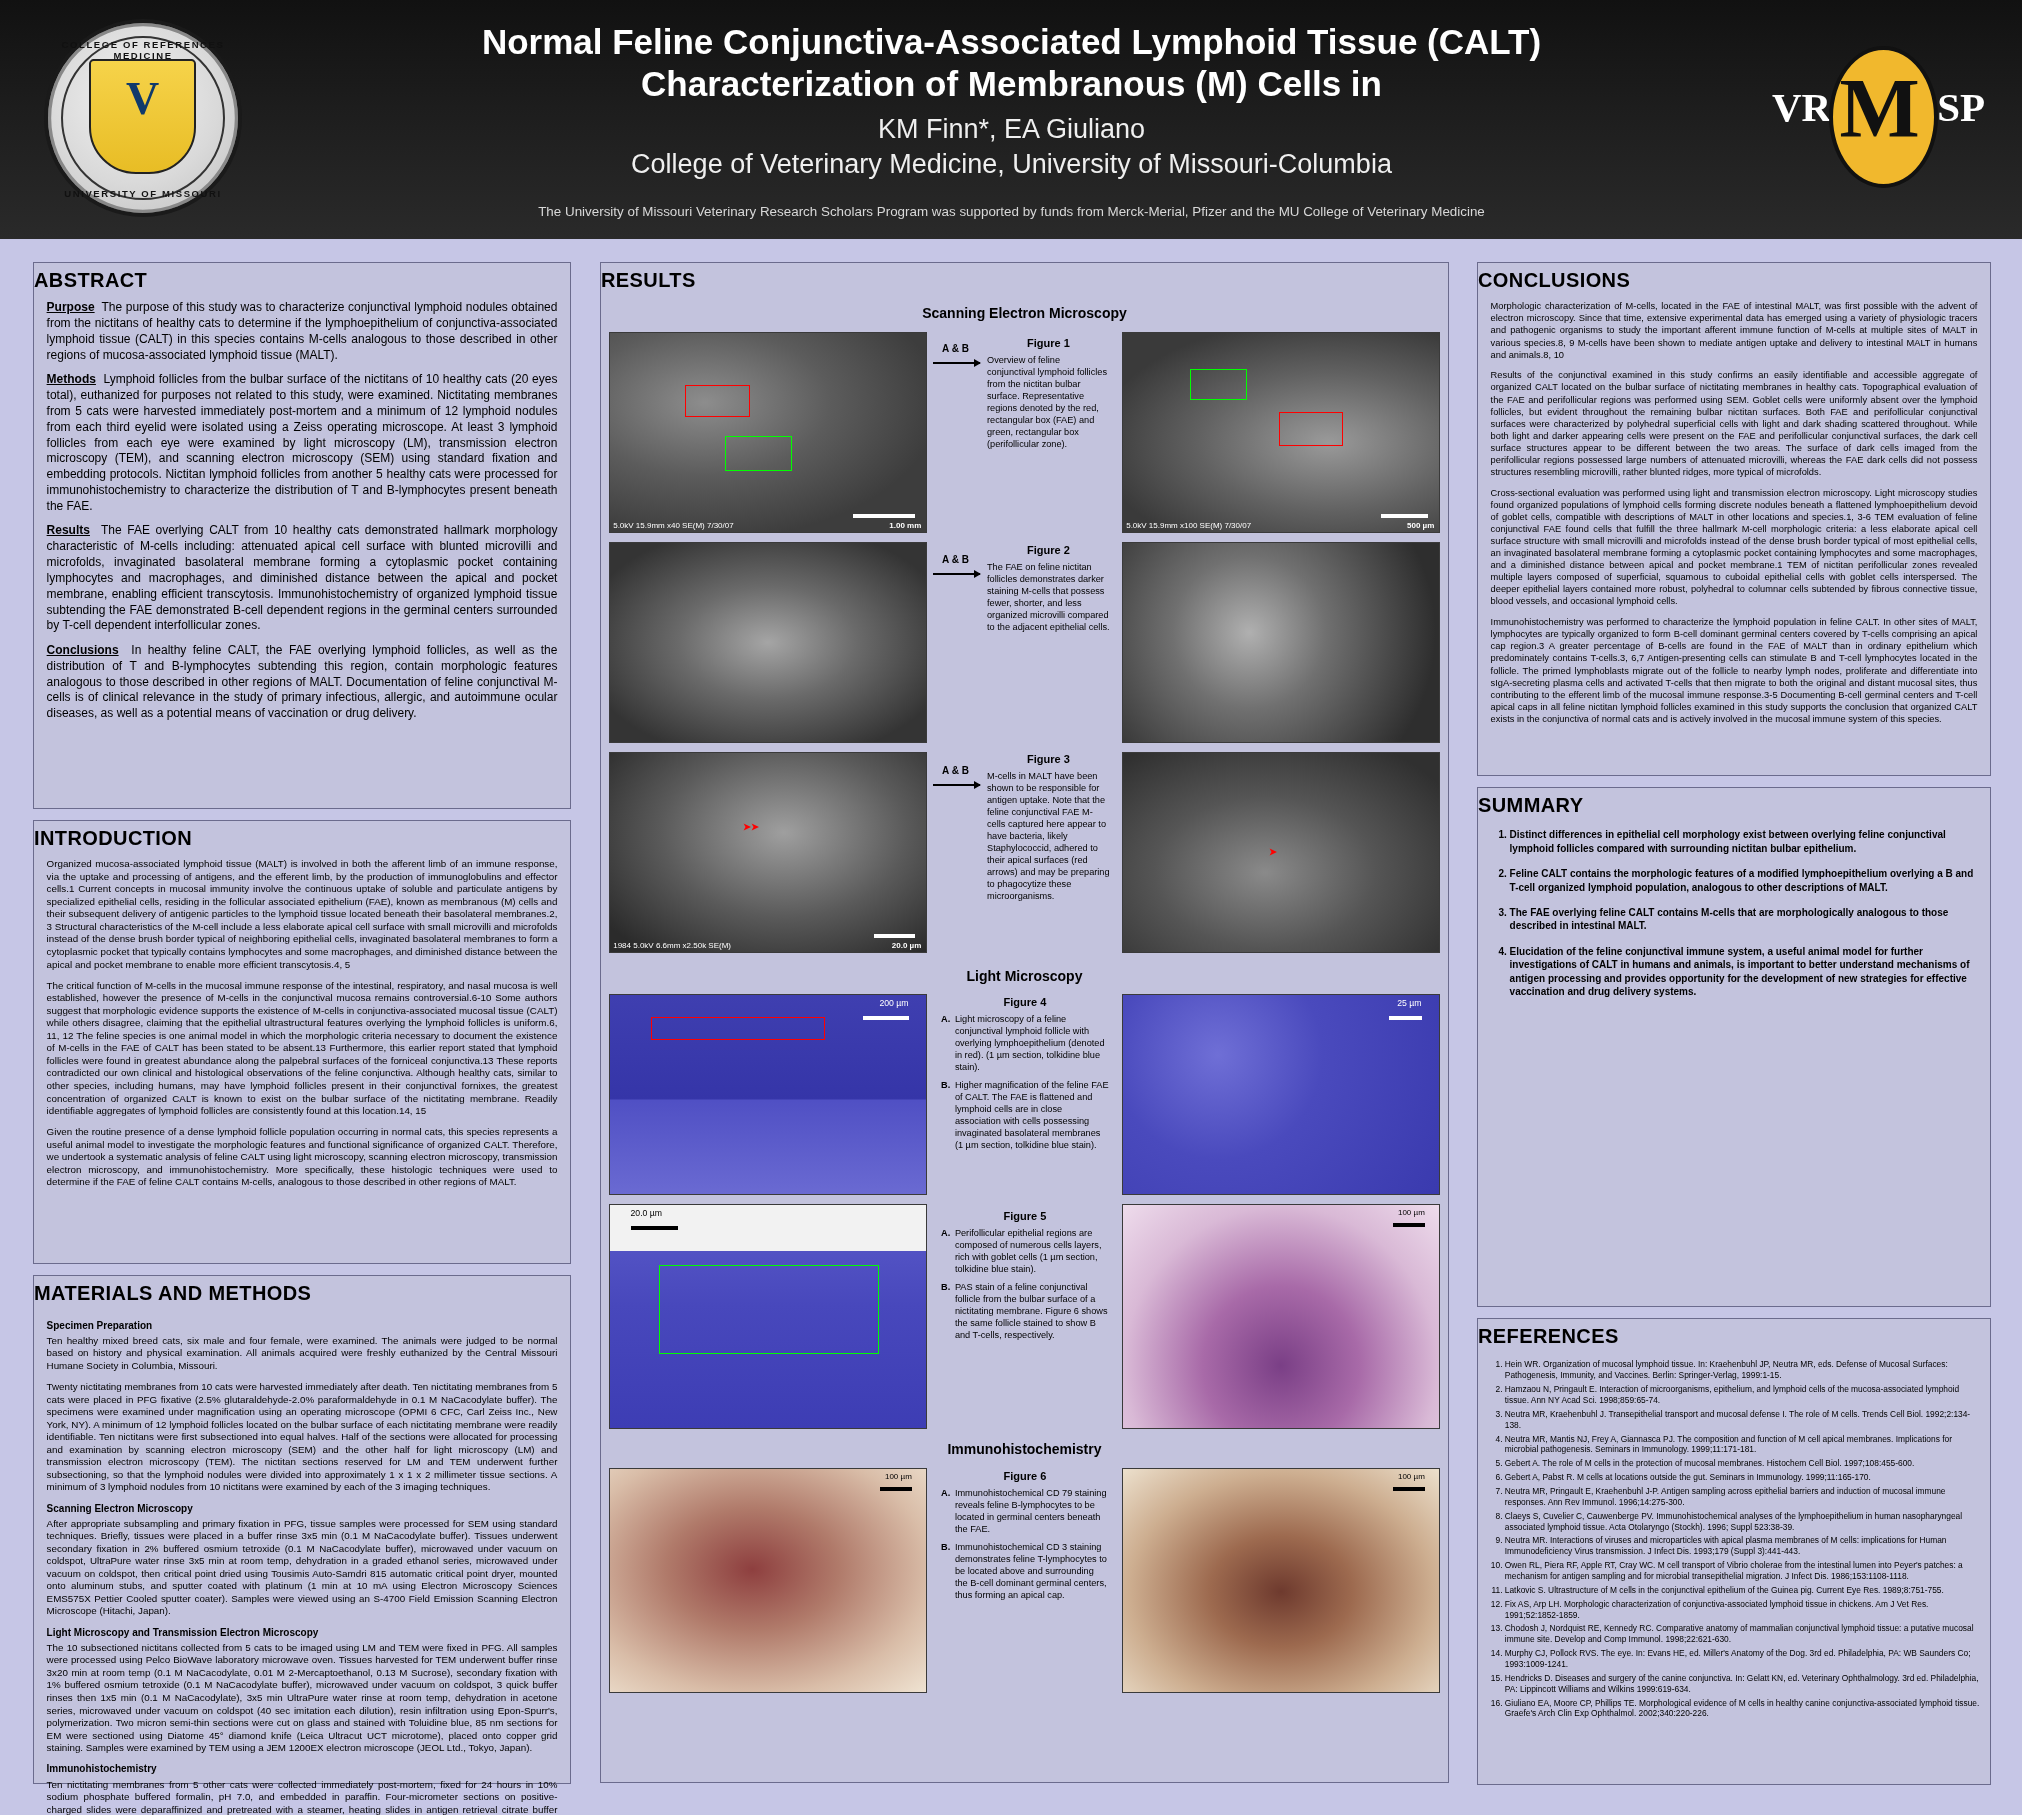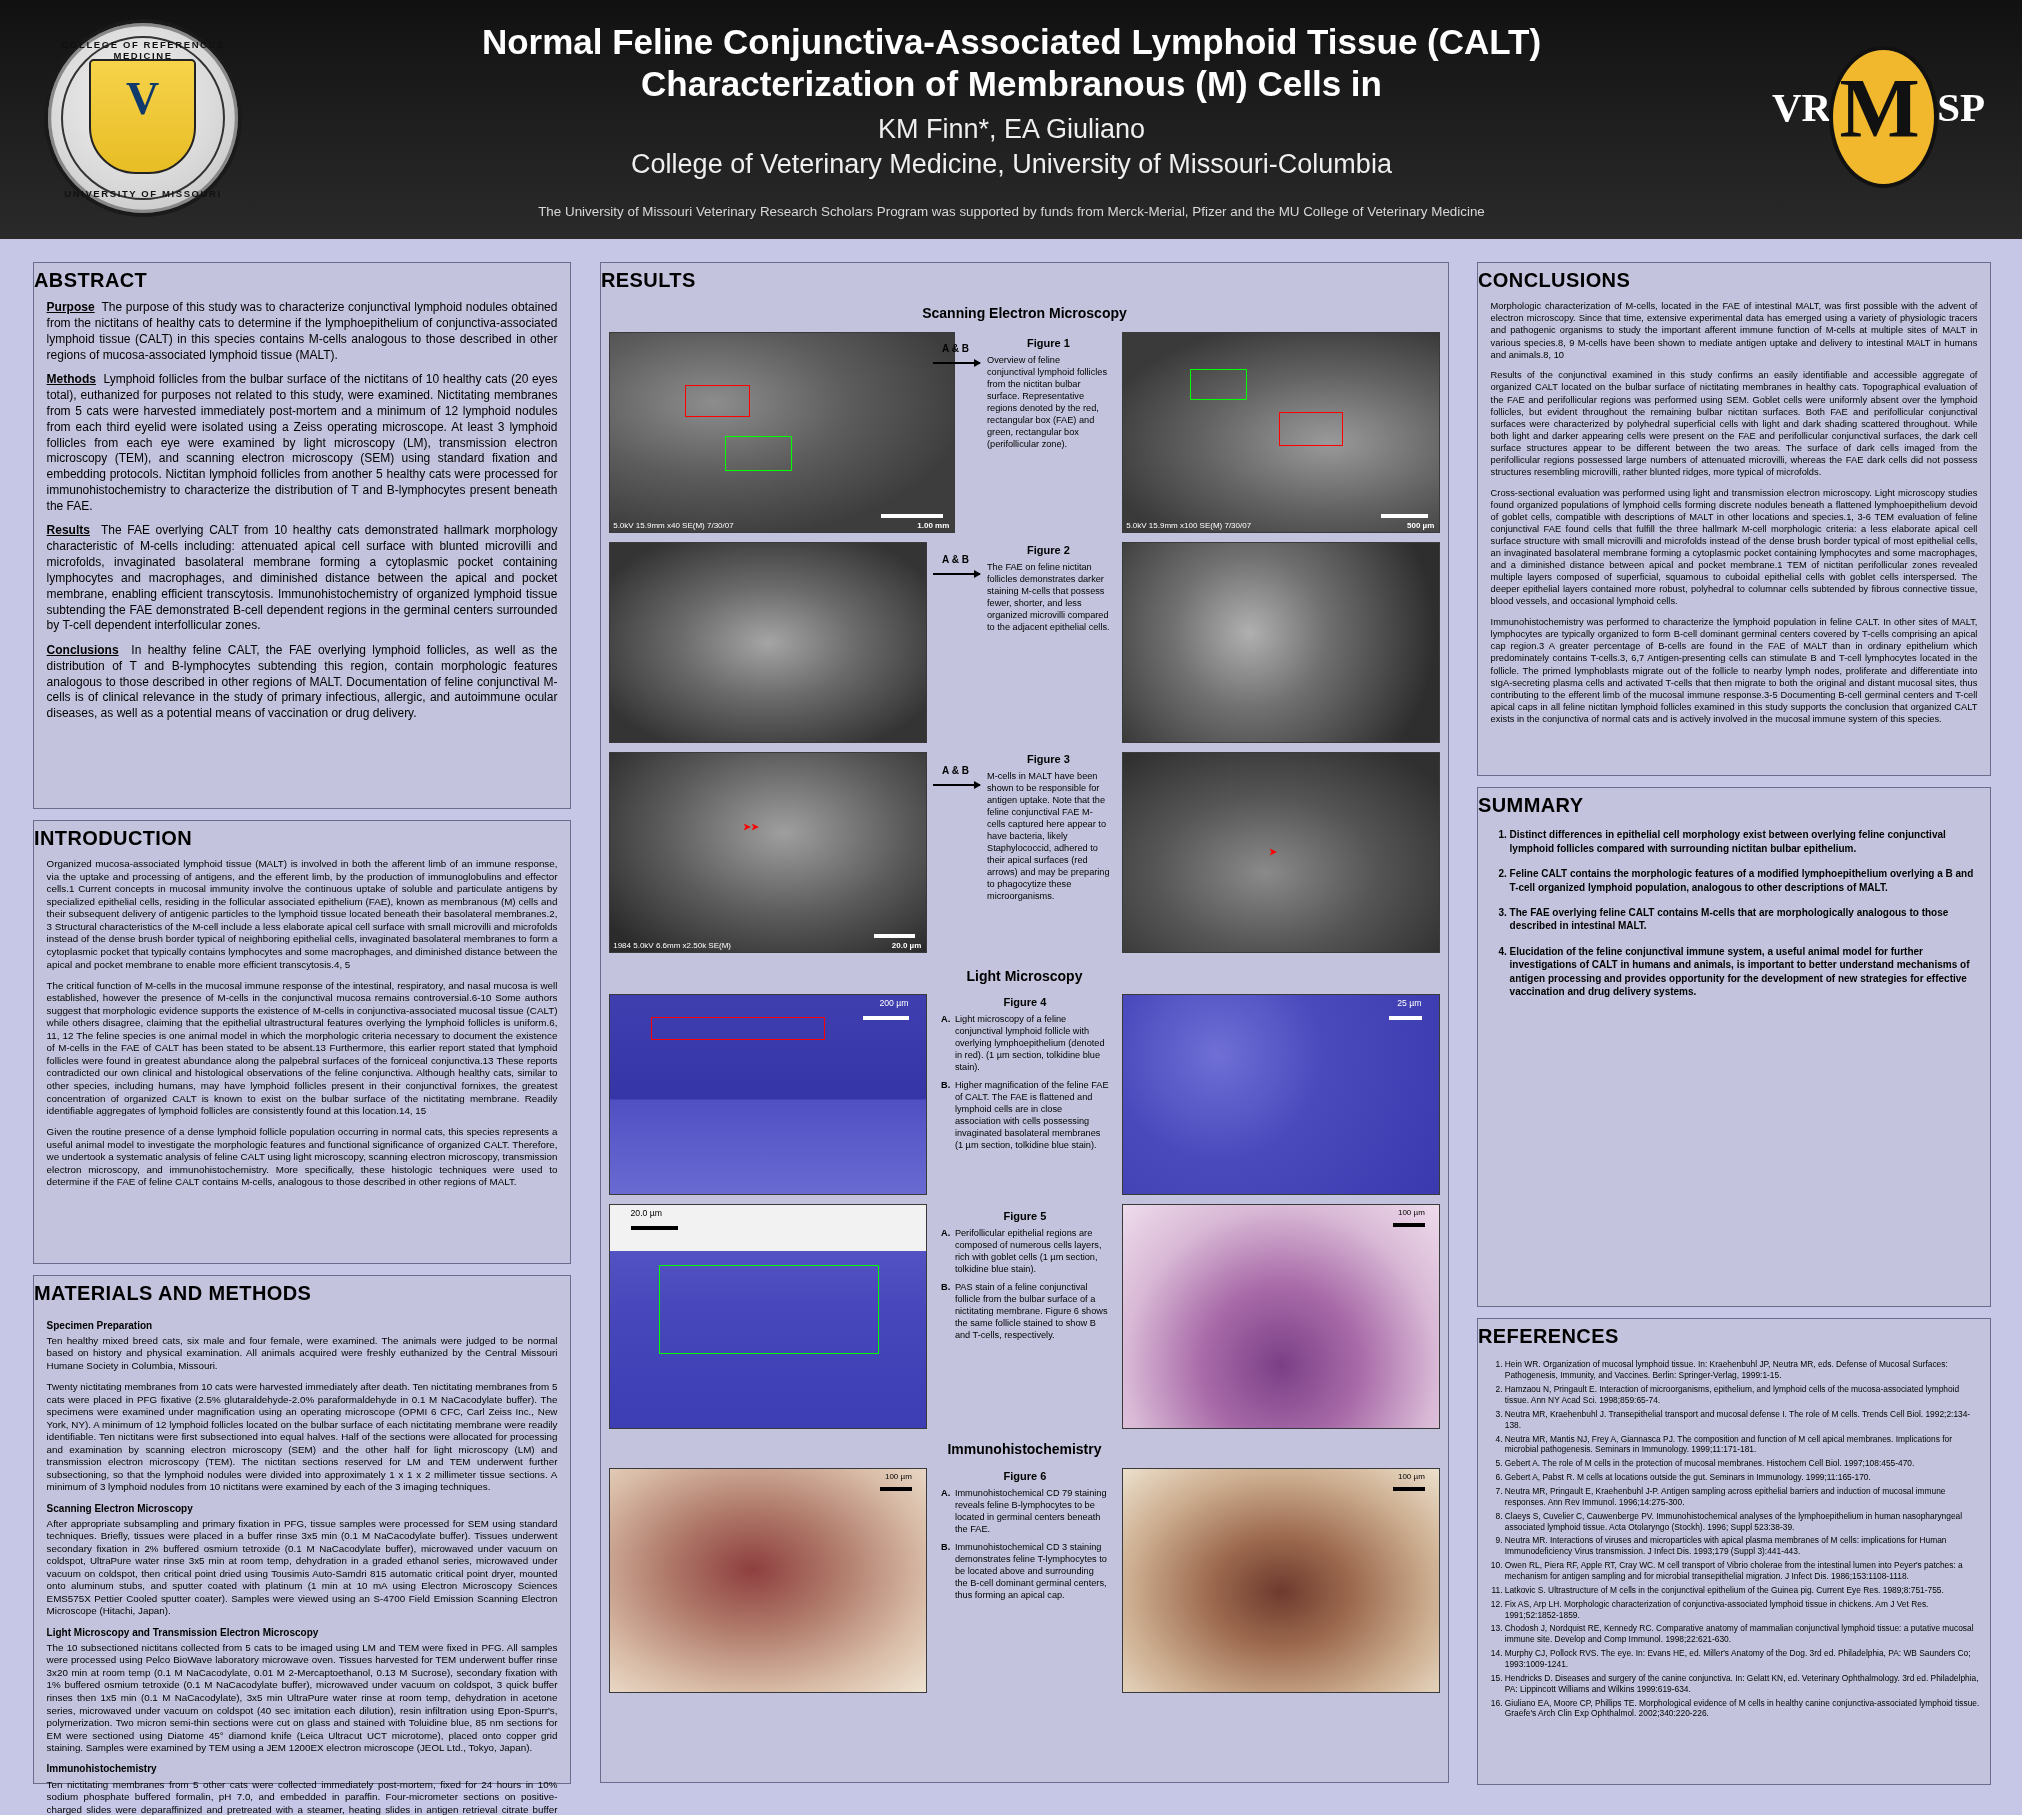--- a/index.html
+++ b/index.html
@@ -88,21 +88,21 @@
   .scalebar{position:absolute;height:4px;background:#fff;}
   .sem-meta{position:absolute;left:3.2px;bottom:2.4px;color:#fff;font-size:8px;
     font-family:"Liberation Sans",sans-serif;}
   .sem-meta2{position:absolute;right:4.7px;bottom:2.4px;color:#fff;font-size:8px;font-weight:bold;}
   .roi{position:absolute;border:1.6px solid #f00;}
   .roi.green{border-color:#0f0;}
 
   
   .sem1{background:
      radial-gradient(ellipse at 30% 35%, #8d8d8d 0%, #5c5c5c 40%, #3d3d3d 75%),
-     repeating-linear-gradient(115deg, rgba(255,255,255,.07) 0 2.4px, rgba(0,0,0,.09) 2.4px 5.5px); padding-left: 28px;}
+     repeating-linear-gradient(115deg, rgba(255,255,255,.07) 0 2.4px, rgba(0,0,0,.09) 2.4px 5.5px);}
   .sem2{background:
      radial-gradient(ellipse at 65% 55%, #9a9a9a 0%, #616161 45%, #3a3a3a 80%),
      repeating-linear-gradient(70deg, rgba(255,255,255,.07) 0 3.2px, rgba(0,0,0,.10) 3.2px 7.1px);}
   .sem3{background:
      radial-gradient(ellipse at 50% 50%, #a5a5a5 0%, #6a6a6a 40%, #343434 85%),
      repeating-linear-gradient(20deg, rgba(255,255,255,.09) 0 1.6px, rgba(0,0,0,.10) 1.6px 4.7px),
      repeating-linear-gradient(100deg, rgba(255,255,255,.05) 0 4px, rgba(0,0,0,.07) 4px 8.7px);}
   .sem4{background:
      radial-gradient(circle at 40% 45%, #b0b0b0 0%, #707070 35%, #2e2e2e 85%),
      repeating-linear-gradient(45deg, rgba(255,255,255,.08) 0 2.4px, rgba(0,0,0,.10) 2.4px 6.3px);}
@@ -352,21 +352,21 @@
     </ol>
   </div>
 
   <div class="panel" id="references">
     <h2>REFERENCES</h2>
     <ol>
       <li>Hein WR. Organization of mucosal lymphoid tissue. In: Kraehenbuhl JP, Neutra MR, eds. Defense of Mucosal Surfaces: Pathogenesis, Immunity, and Vaccines. Berlin: Springer-Verlag, 1999:1-15.</li>
       <li>Hamzaou N, Pringault E.  Interaction of microorganisms, epithelium, and lymphoid cells of the mucosa-associated lymphoid tissue.  Ann NY Acad Sci. 1998;859:65-74.</li>
       <li>Neutra MR, Kraehenbuhl J.  Transepithelial transport and mucosal defense I. The role of M cells.  Trends Cell Biol. 1992;2:134-138.</li>
       <li>Neutra MR, Mantis NJ, Frey A, Giannasca PJ.  The composition and function of M cell apical membranes.  Implications for microbial pathogenesis.  Seminars in Immunology. 1999;11:171-181.</li>
-      <li>Gebert A.  The role of M cells in the protection of mucosal membranes.  Histochem Cell Biol. 1997;108:455-470.</li>
+      <li>Gebert A.  The role of M cells in the protection of mucosal membranes.  Histochem Cell Biol. 1997;108:455-600.</li>
       <li>Gebert A, Pabst R.  M cells at locations outside the gut.  Seminars in Immunology. 1999;11:165-170.</li>
       <li>Neutra MR, Pringault E, Kraehenbuhl J-P.  Antigen sampling across epithelial barriers and induction of mucosal immune responses.  Ann Rev Immunol. 1996;14:275-300.</li>
       <li>Claeys S, Cuvelier C, Cauwenberge PV.  Immunohistochemical analyses of the lymphoepithelium in human nasopharyngeal associated lymphoid tissue.  Acta Otolaryngo (Stockh). 1996; Suppl 523:38-39.</li>
       <li>Neutra MR.  Interactions of viruses and microparticles with apical plasma membranes of M cells:  implications for Human Immunodeficiency Virus transmission.  J Infect Dis. 1993;179 (Suppl 3):441-443.</li>
       <li>Owen RL, Piera RF, Apple RT, Cray WC.  M cell transport of Vibrio cholerae from the intestinal lumen into Peyer's patches: a mechanism for antigen sampling and for microbial transepithelial migration.  J Infect Dis. 1986;153:1108-1118.</li>
       <li>Latkovic S.  Ultrastructure of M cells in the conjunctival epithelium of the Guinea pig.  Current Eye Res. 1989;8:751-755.</li>
       <li>Fix AS, Arp LH.  Morphologic characterization of conjunctiva-associated lymphoid tissue in chickens.  Am J Vet Res. 1991;52:1852-1859.</li>
       <li>Chodosh J, Nordquist RE, Kennedy RC.  Comparative anatomy of mammalian conjunctival lymphoid tissue:  a putative mucosal immune site.  Develop and Comp Immunol. 1998;22:621-630.</li>
       <li>Murphy CJ, Pollock RVS.  The eye.  In: Evans HE, ed.  Miller's Anatomy of the Dog. 3rd ed. Philadelphia, PA: WB Saunders Co; 1993:1009-1241.</li>
       <li>Hendricks D.  Diseases and surgery of the canine conjunctiva.  In:  Gelatt KN, ed. Veterinary Ophthalmology. 3rd ed. Philadelphia, PA: Lippincott Williams and Wilkins 1999:619-634.</li>

